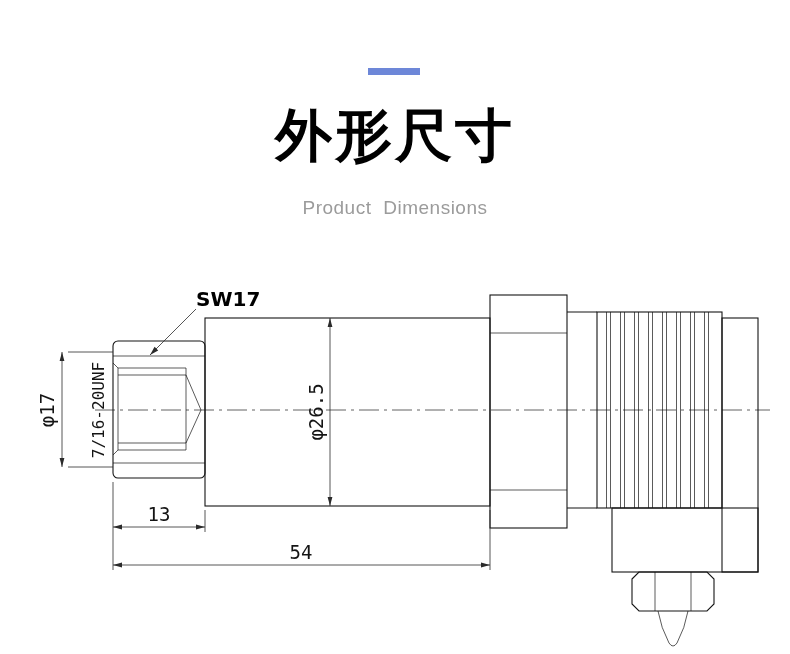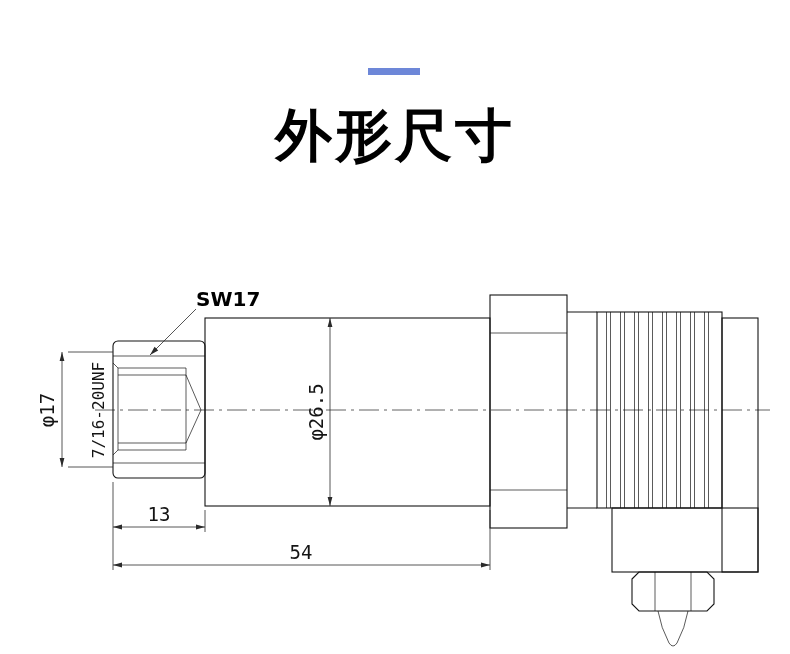--- a/index.html
+++ b/index.html
@@ -20,20 +20,21 @@
   .dimtxt-sm{font-family:"DejaVu Sans Mono","Liberation Mono",monospace;font-size:16px;fill:#141414;}
   .callout{font-family:"DejaVu Sans","Liberation Sans",sans-serif;font-size:20px;font-weight:700;fill:#000;}
 </style>
 </head>
 <body>
 
 <div class="page">
 
   <div class="accent-dash"></div>
   <h1 class="title">外形尺寸</h1>
+  <div class="subtitle">Product Dimensions</div>
 
   <svg class="drawing" width="790" height="419" viewBox="0 0 790 419" xmlns="http://www.w3.org/2000/svg">
 
     <g>
       <path class="cl" d="M95 175 H770"></path>
     </g>
 
     <g>
       <rect class="ol" x="113" y="106" width="92" height="137" rx="5"></rect>
       <path class="thin" d="M113 121 H205 M113 228 H205"></path>

